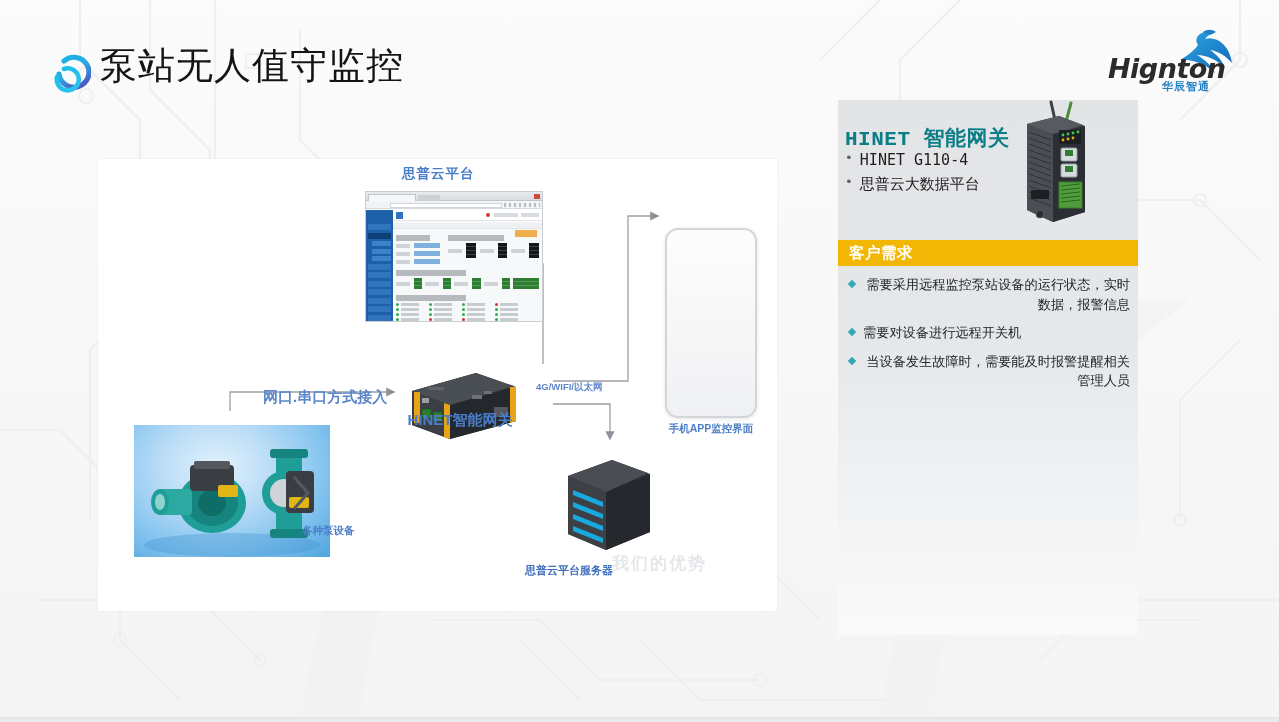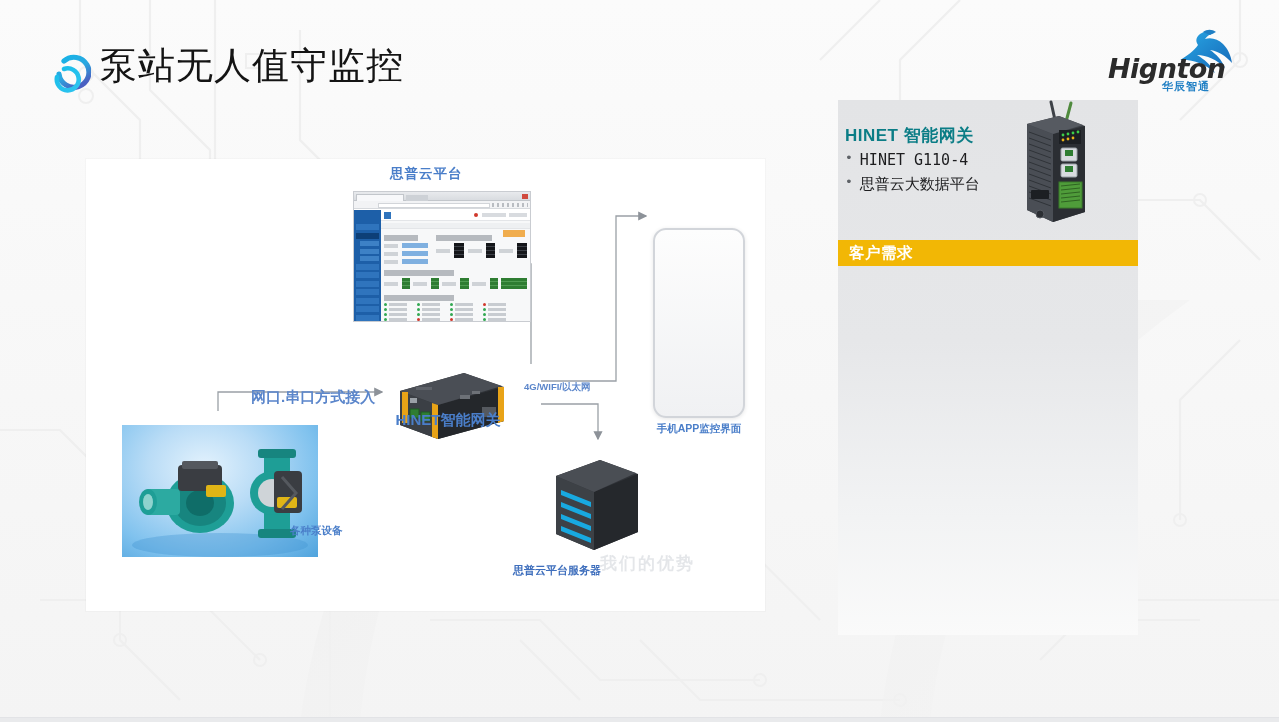--- a/index.html
+++ b/index.html
@@ -25,21 +25,21 @@
   .slide-title {
     position:absolute; left:100px; top:42px;
     font-family:"DejaVu Sans","Liberation Sans",sans-serif;
     font-size:37px; font-weight:400; color:#141414; letter-spacing:1px;
     white-space:nowrap; line-height:1.3;
   }
   .brand-logo { position:absolute; left:1104px; top:28px; width:142px; height:66px; }
 
   
   .diagram-card {
-    position:absolute; left:86px; top:159px; width:679px; height:452px;
+    position:absolute; left:98px; top:159px; width:679px; height:452px;
     background:#ffffff; z-index:4;
     box-shadow:0 0 0 1px rgba(0,0,0,0.02);
   }
   .diagram-inner { position:absolute; inset:0; }
   .dash-chrome { height:9px; background:linear-gradient(180deg,#e8eaed,#d9dce0);
     border-bottom:1px solid #c2c6cb; position:relative; }
   .dash-chrome .tab { position:absolute; left:2px; top:1.5px; width:48px; height:7px;
     background:#f7f8fa; border:1px solid #c2c6cb; border-bottom:none; }
   .dash-chrome .tab2 { position:absolute; left:52px; top:2.5px; width:22px; height:6px;
     background:#cdd1d6; }
@@ -77,22 +77,22 @@
   .dot.g { background:#32a852; } .dot.r { background:#d0382c; }
   .stat-line .tx { width:18px; height:3px; background:#c8ccd1; }
 
   
   .right-panel {
     position:absolute; left:838px; top:100px; width:300px; height:535px; z-index:3;
     background:linear-gradient(180deg,#e3e4e6 0%,#e6e7e9 45%,#f2f3f4 78%,#fafafa 100%);
   }
   .gw-block { position:absolute; left:838px; top:112px; width:300px; height:118px; z-index:6; }
   .gw-title { position:absolute; left:845px; top:124px; z-index:7;
-    font-family:Liberation Sans, sans-serif;
-    font-size:17px; font-weight:bold; color:#0b7d86; letter-spacing:0.5px; white-space:nowrap; }
+    font-family:Liberation Mono, monospace;
+    font-size:21px; font-weight:bold; color:#0b7d86; letter-spacing:0.5px; white-space:nowrap; }
   .gw-bullets { position:absolute; left:845px; top:148px; width:190px; z-index:7; }
   .gw-bullets li { list-style:none; display:flex; align-items:flex-start; gap:7px;
     font-family:"DejaVu Sans Mono","Liberation Mono",monospace;
     font-size:15px; color:#1d1d1f; line-height:1.6; white-space:nowrap; }
   .gw-bullets li .bd { color:#5f6368; font-size:13px; line-height:1.55; }
   .gw-photo { position:absolute; left:1015px; top:100px; width:80px; height:128px; z-index:7; }
 
   .card-box { position:absolute; z-index:6;text-align:right; }
   .card-hdr { height:26px; display:flex; align-items:center; padding-left:11px;
     font-size:15.5px; font-weight:bold; color:#ffffff; letter-spacing:0.5px; }
@@ -563,17 +563,31 @@
       <path d="M46,98 L65,96"></path>
         <path d="M46,102 L65,100"></path>
     </g>
 
     <rect x="16" y="90" width="18" height="9" rx="1" fill="#1c1f23"></rect>
     <circle cx="25" cy="114" r="4" fill="#2b2e33" stroke="#565a61"></circle>
   </svg>
 
   <div class="card-box need-box">
     <div class="card-hdr need">客户需求</div>
+    <ul class="card-body">
+      <li>
+        <span class="diamond"></span>
+        <span>需要采用远程监控泵站设备的运行状态，实时数据，报警信息</span>
+      </li>
+      <li>
+        <span class="diamond"></span>
+        <span>需要对设备进行远程开关机</span>
+      </li>
+      <li>
+        <span class="diamond"></span>
+        <span>当设备发生故障时，需要能及时报警提醒相关管理人员</span>
+      </li>
+    </ul>
   </div>
 
 
   <div class="bg-bottom-rule"></div>
 </div>
 
 </body></html>

